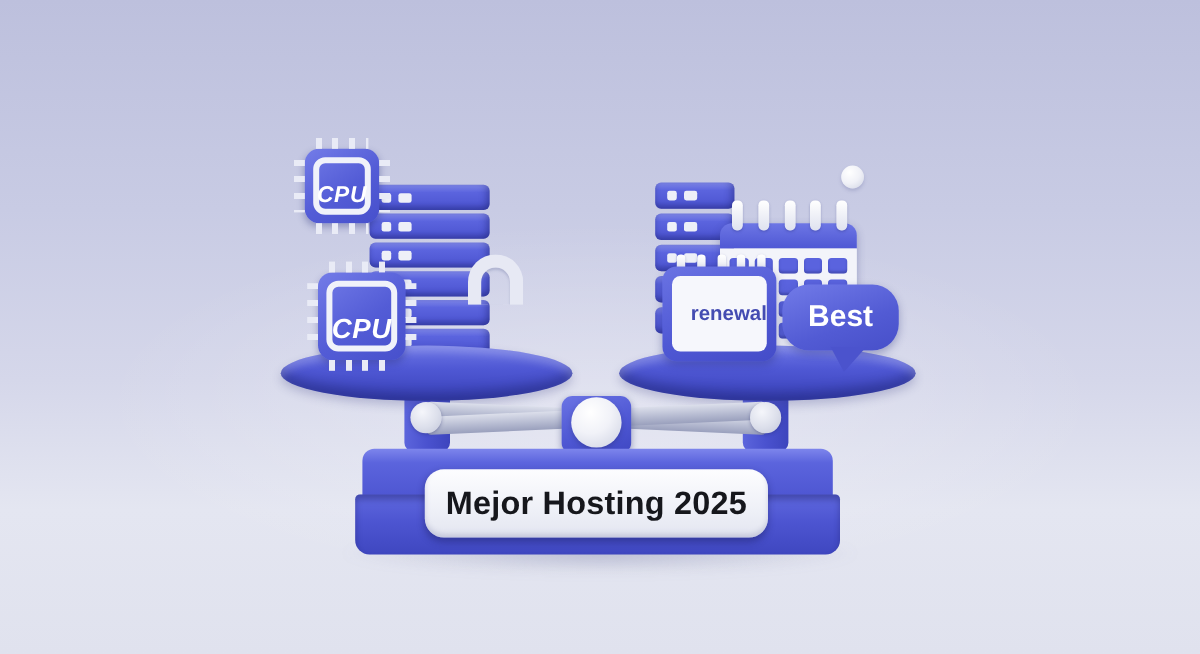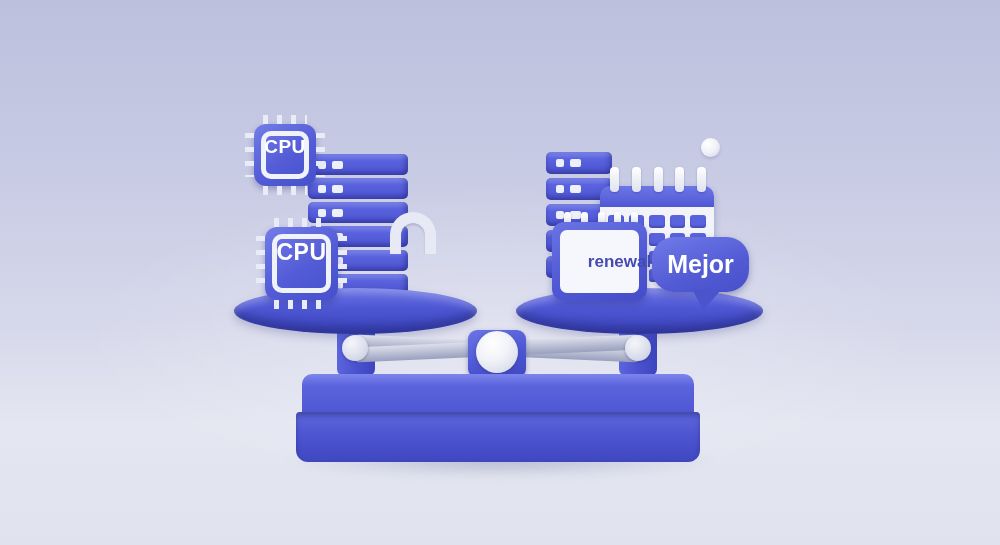--- a/index.html
+++ b/index.html
@@ -30,21 +30,21 @@
   .slab::after  { content:""; position:absolute; left:24px; top:7px; width:11px; height:8px;
     border-radius:2px; background:#eef0f8; }
 
   
   .chip { border-radius:12px;
     background:linear-gradient(145deg,#737ce8 0%, #535cd6 55%, #4750cc 100%);
     box-shadow:0 3px 6px rgba(40,45,120,.35); }
   .chip-top    { left:254px; top:124px; width:62px; height:62px; }
   .chip-bottom { left:265px; top:227px; width:73px; height:73px; }
   .chip-frame { position:absolute; inset:7px; border:5px solid #f0f2fa; border-radius:10px;
-    display:flex; align-items:flex-start; justify-content:center; }
+    display:flex; align-items:flex-end; justify-content:center;font-style:italic; }
   .chip-label { color:#ffffff; font-weight:bold; font-size:19px; letter-spacing:.5px; }
   .chip-bottom .chip-label { font-size:23px; }
   .pins-h { position:absolute; left:9px; right:9px; height:9px;
     background:repeating-linear-gradient(90deg, #e9ebf6 0 5px, rgba(0,0,0,0) 5px 14px); }
   .pins-v { position:absolute; top:9px; bottom:9px; width:9px;
     background:repeating-linear-gradient(180deg, #e9ebf6 0 5px, rgba(0,0,0,0) 5px 14px); }
   .pins-top{ top:-9px; } .pins-bot{ bottom:-9px; } .pins-left{ left:-9px; } .pins-right{ right:-9px; }
 
   
   .ssl-shackle { left:390px; top:212px; width:46px; height:42px;
@@ -72,21 +72,21 @@
     background:linear-gradient(180deg,#ffffff,#dfe2ef); box-shadow:0 1px 2px rgba(40,45,120,.35); }
 
   
   .renewal-pegs { left:564px; top:212px; width:74px; }
   .rpeg { width:7px; height:18px; border-radius:3px;
     background:linear-gradient(180deg,#ffffff,#dfe2ef); box-shadow:0 1px 2px rgba(40,45,120,.35); }
   .renewal-card { left:552px; top:222px; width:95px; height:79px; border-radius:12px;
     background:linear-gradient(160deg,#6a73e3 0%, #4f58d4 60%, #444cc8 100%);
     box-shadow:0 3px 7px rgba(40,45,120,.35); }
   .renewal-face { position:absolute; inset:8px; border-radius:7px; background:#f6f7fc;
-    display:flex; align-items:center; justify-content:center;padding-left:40px; }
+    display:flex; align-items:center; justify-content:flex-end;padding-left:40px; }
   .renewal-label { color:#444cb2; font-weight:bold; font-size:17px; }
 
   
   .bubble { left:652px; top:237px; width:97px; height:55px; border-radius:22px;
     background:linear-gradient(160deg,#727be8 0%, #525bd4 60%, #474fc9 100%);
     box-shadow:0 3px 7px rgba(40,45,120,.35);
     display:flex; align-items:center; justify-content:center; }
   .bubble-label { color:#ffffff; font-weight:bold; font-size:25px; }
   .bubble-tail { left:688px; top:289px; width:34px; height:21px; background:#4b53cd;
     -webkit-clip-path:polygon(12% 0, 100% 0, 45% 100%); clip-path:polygon(12% 0, 100% 0, 45% 100%); }
@@ -230,21 +230,24 @@
       <div class="rpeg"></div>
       <div class="rpeg"></div>
     </div>
   <div class="abs renewal-card">
     <div class="renewal-face">
       <span class="renewal-label">renewal</span>
     </div>
   </div>
 
   <div class="abs bubble">
-    <span class="bubble-label">Mejor</span>
+    <span class="bubble-label">Best</span>
   </div>
   <div class="abs bubble-tail"></div>
 
   <div class="abs ground-shadow"></div>
   <div class="abs base-top"></div>
   <div class="abs base-bottom"></div>
+  <div class="abs plaque">
+    <span class="plaque-label">Mejor Hosting 2025</span>
+  </div>
 
 </div>
 
 </body></html>

